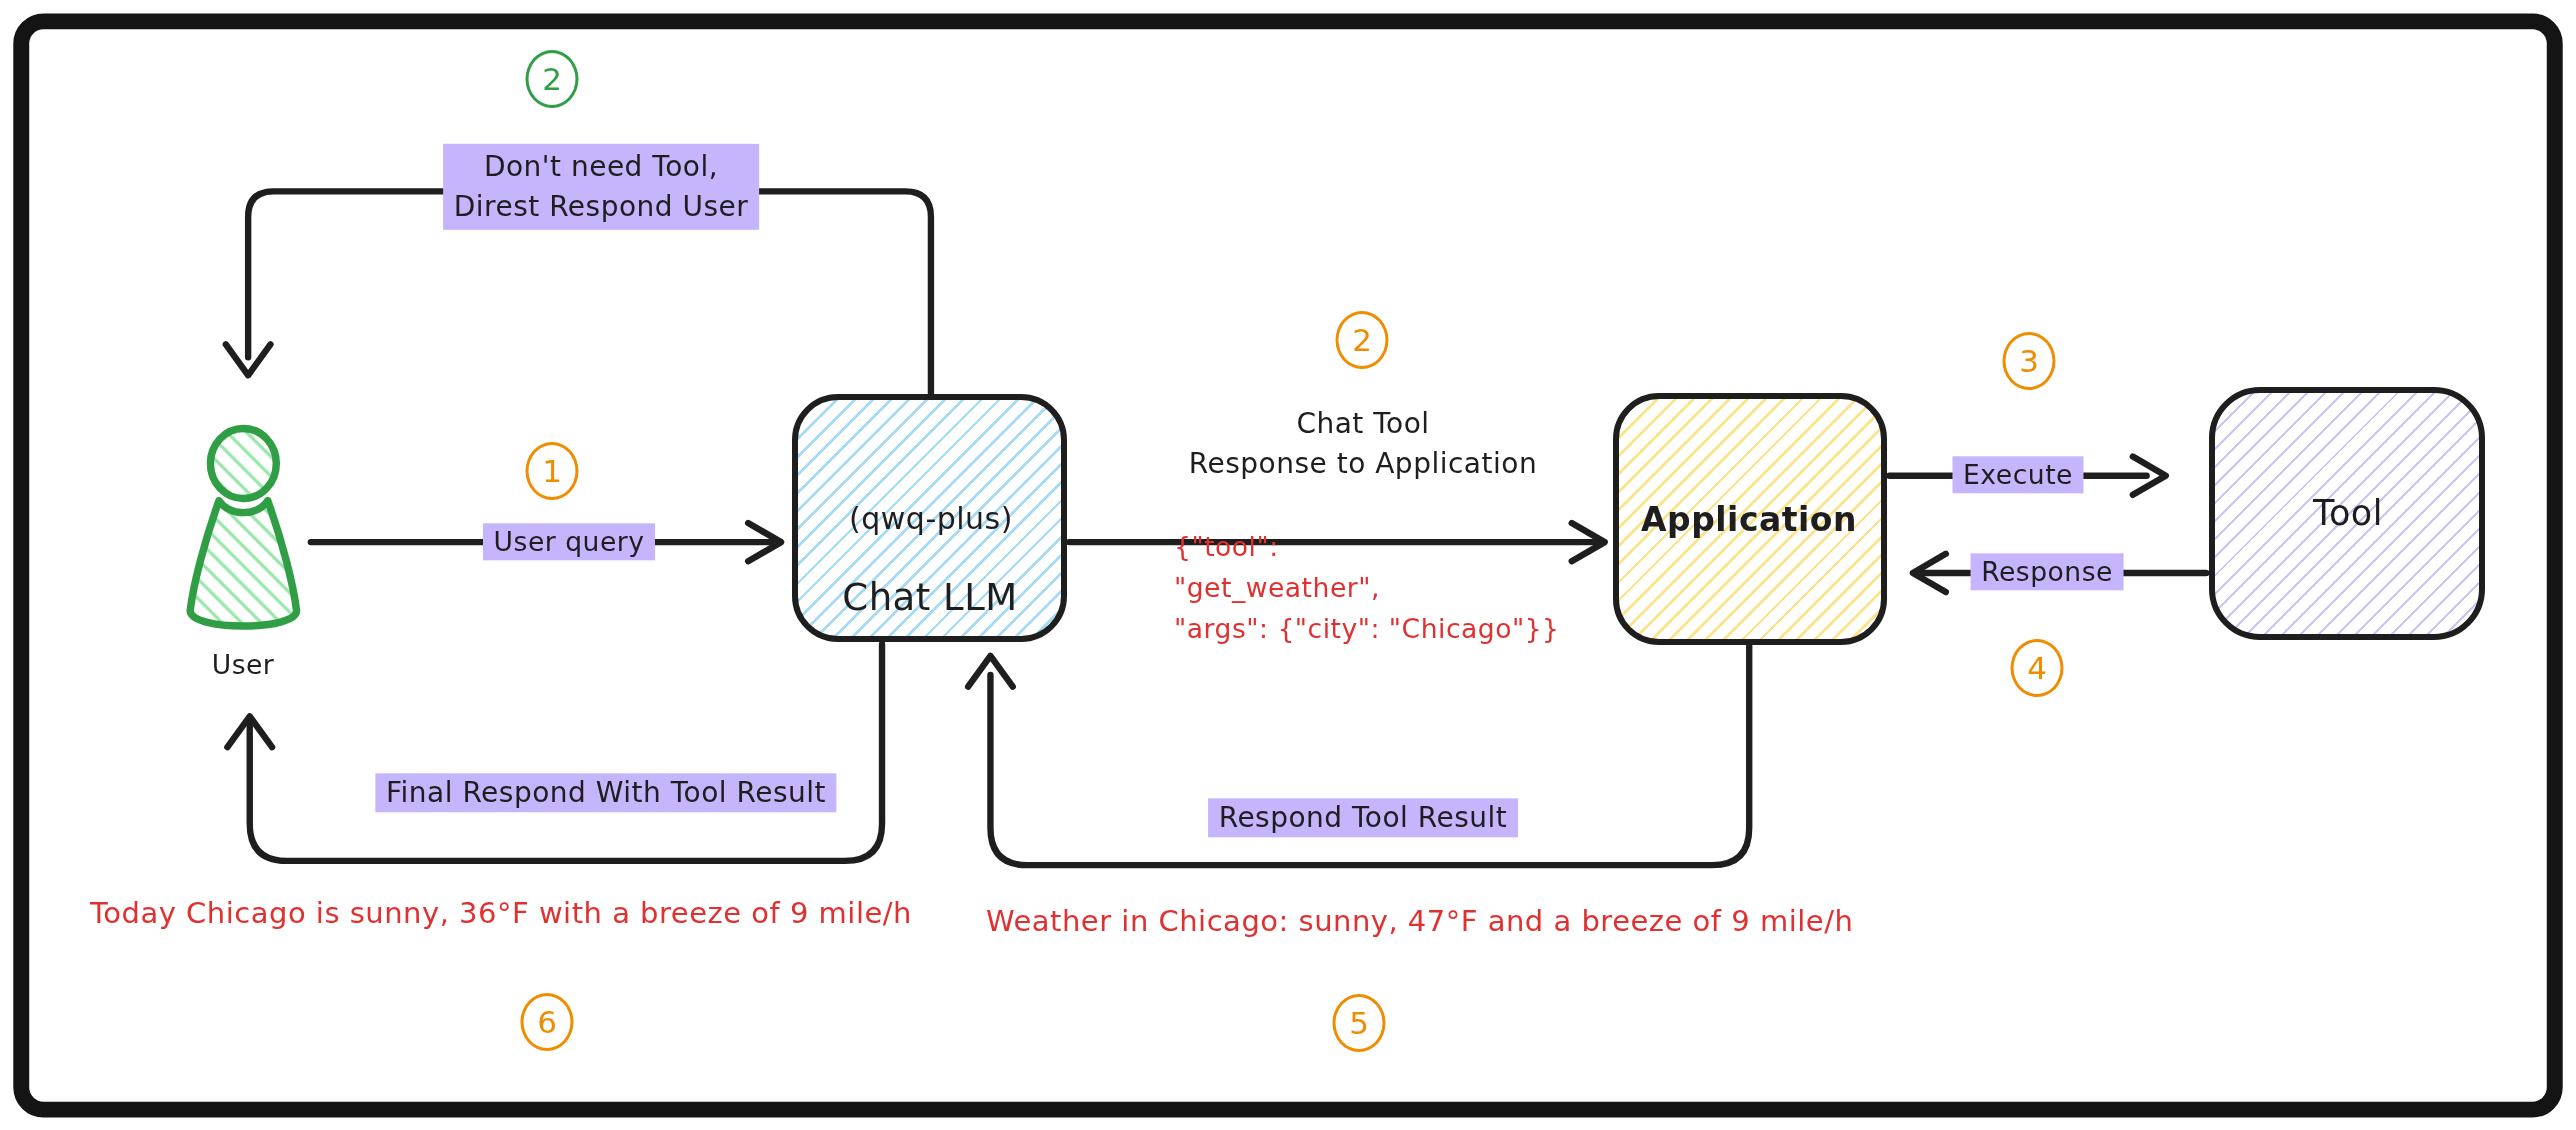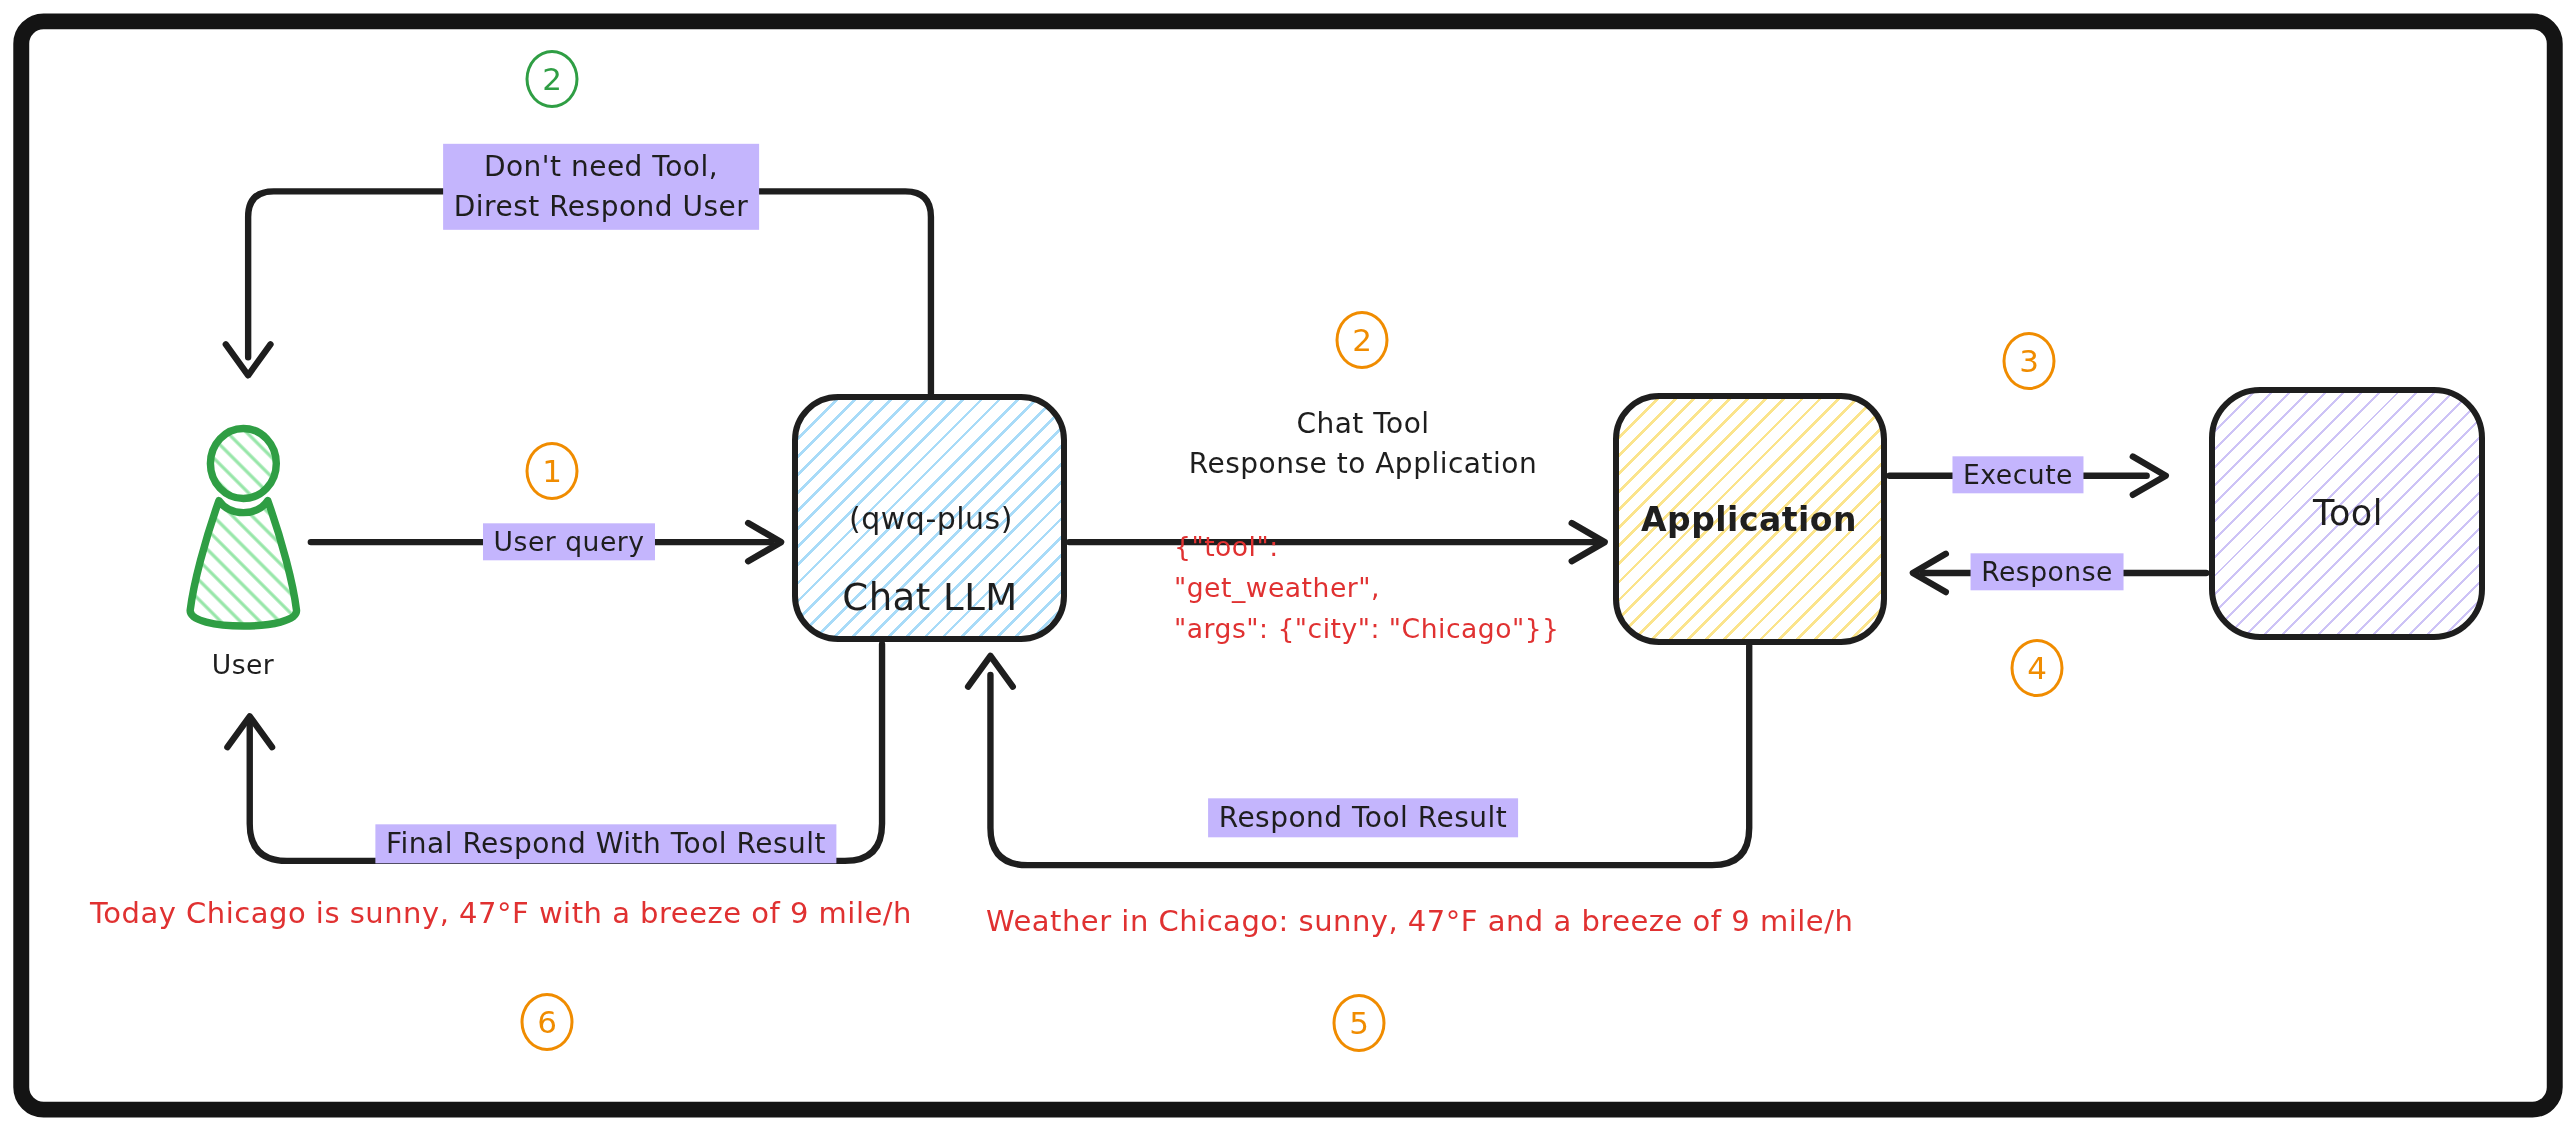--- a/index.html
+++ b/index.html
@@ -139,34 +139,34 @@
     <span style="display:block;">Chat Tool</span>
     <span style="display:block;">Response to Application</span>
   </div>
 
   <div class="label bg edge-label" style="left:2018px; top:475px; font-size:26.6px;">Execute</div>
 
   <div class="label bg edge-label" style="left:2047px; top:572px; font-size:26.6px;">Response</div>
 
   <div class="label bg edge-label" style="left:1363px; top:818px;">Respond Tool Result</div>
 
-  <div class="label bg edge-label" style="left:606px; top:844px;">Final Respond With Tool Result</div>
+  <div class="label bg edge-label" style="left:606px; top:793px;">Final Respond With Tool Result</div>
 
   <div class="badge green" style="left:552px; top:79px;">2</div>
   <div class="badge" style="left:552px; top:471px;">1</div>
   <div class="badge" style="left:1362px; top:340px;">2</div>
   <div class="badge" style="left:2029px; top:361px;">3</div>
   <div class="badge" style="left:2037px; top:668px;">4</div>
   <div class="badge" style="left:1359px; top:1023px;">5</div>
   <div class="badge" style="left:547px; top:1022px;">6</div>
 
   <div class="label red left" style="left:1174px; top:587px; font-size:26.6px; line-height:41px;">
     <span style="display:block;">{"tool":</span>
     <span style="display:block;">"get_weather",</span>
     <span style="display:block;">"args": {"city": "Chicago"}}</span>
   </div>
 
-  <div class="label red left" style="left:90px; top:913px; font-size:29px;">Today Chicago is sunny, 47°F with a breeze of 9 mile/h</div>
+  <div class="label red left" style="left:90px; top:913px; font-size:29px;">Today Chicago is sunny, 36°F with a breeze of 9 mile/h</div>
 
   <div class="label red left" style="left:986px; top:921px; font-size:29px;">Weather in Chicago: sunny, 47°F and a breeze of 9 mile/h</div>
 
 </div>
 
 
 </body></html>

